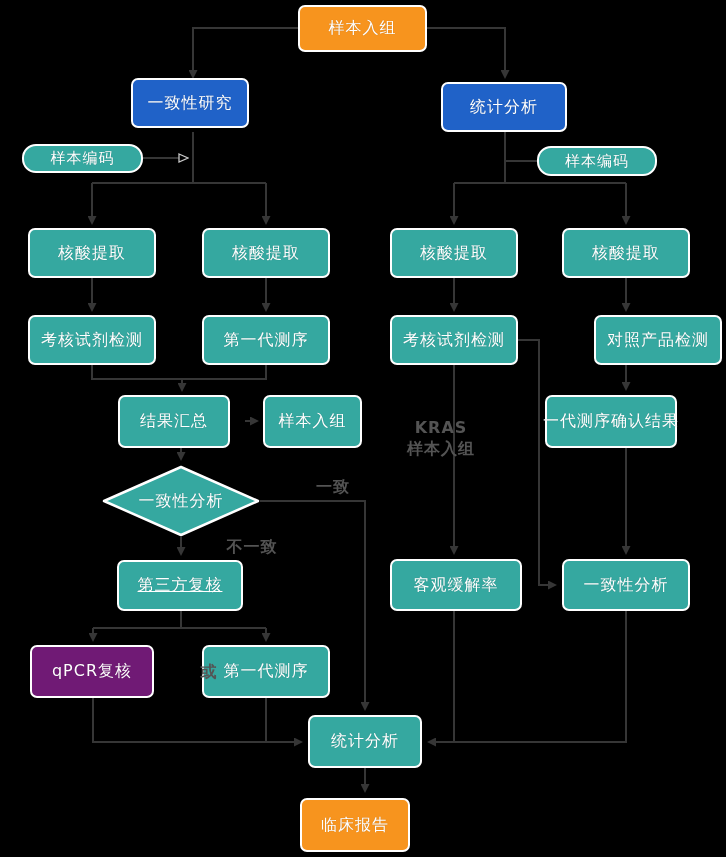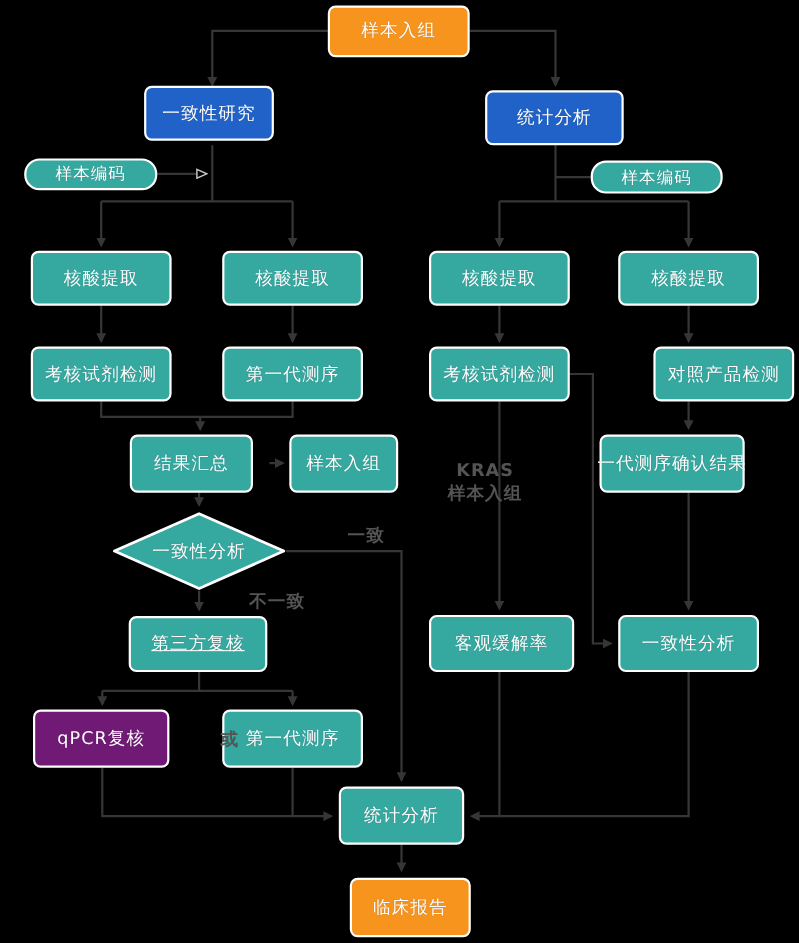--- a/index.html
+++ b/index.html
@@ -147,21 +147,21 @@
     </div>
     <div class="node" style="left: 30px; top: 645px; width: 124px; height: 53px; background: #701a75;">
       <span class="lbl">qPCR复核</span>
     </div>
     <div class="node" style="left: 202px; top: 645px; width: 128px; height: 53px; background: rgb(53, 168, 160);">
       <span class="lbl">第一代测序</span>
     </div>
     <div class="node" style="left: 308px; top: 715px; width: 114px; height: 53px; background: rgb(53, 168, 160);">
       <span class="lbl">统计分析</span>
     </div>
-    <div class="node" style="left: 318px; top: 798px; width: 110px; height: 54px; background: rgb(247, 148, 30);">
+    <div class="node" style="left: 300px; top: 798px; width: 110px; height: 54px; background: rgb(247, 148, 30);">
       <span class="lbl">临床报告</span>
     </div>
     <div class="edge-label" style="left: 363px; top: 417px; width: 100px;">
       <div>KRAS</div>
       <div>样本入组</div>
     </div>
     <div class="edge-label" style="left: 283px; top: 476px; width: 44px;">
       <div>一致</div>
     </div>
     <div class="edge-label" style="left: 192px; top: 536px; width: 64px;">

